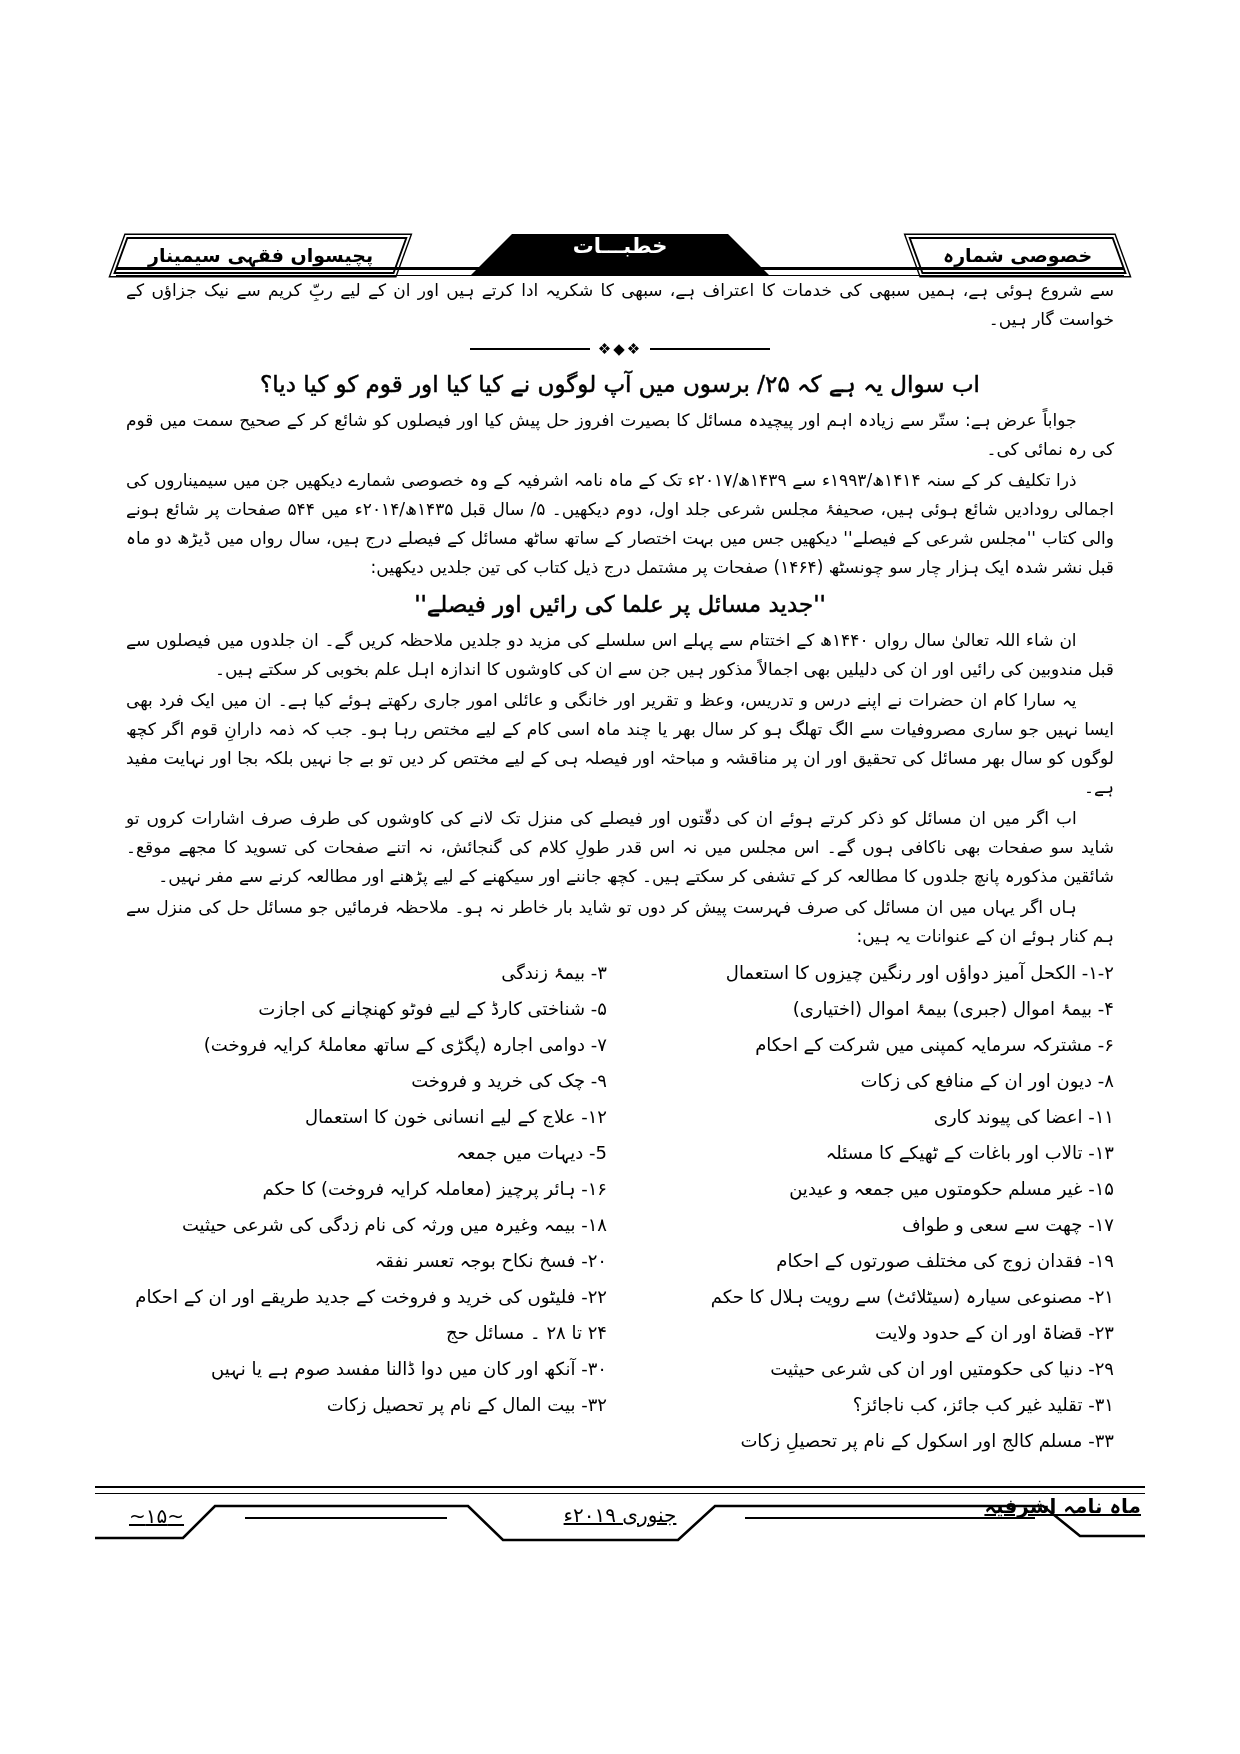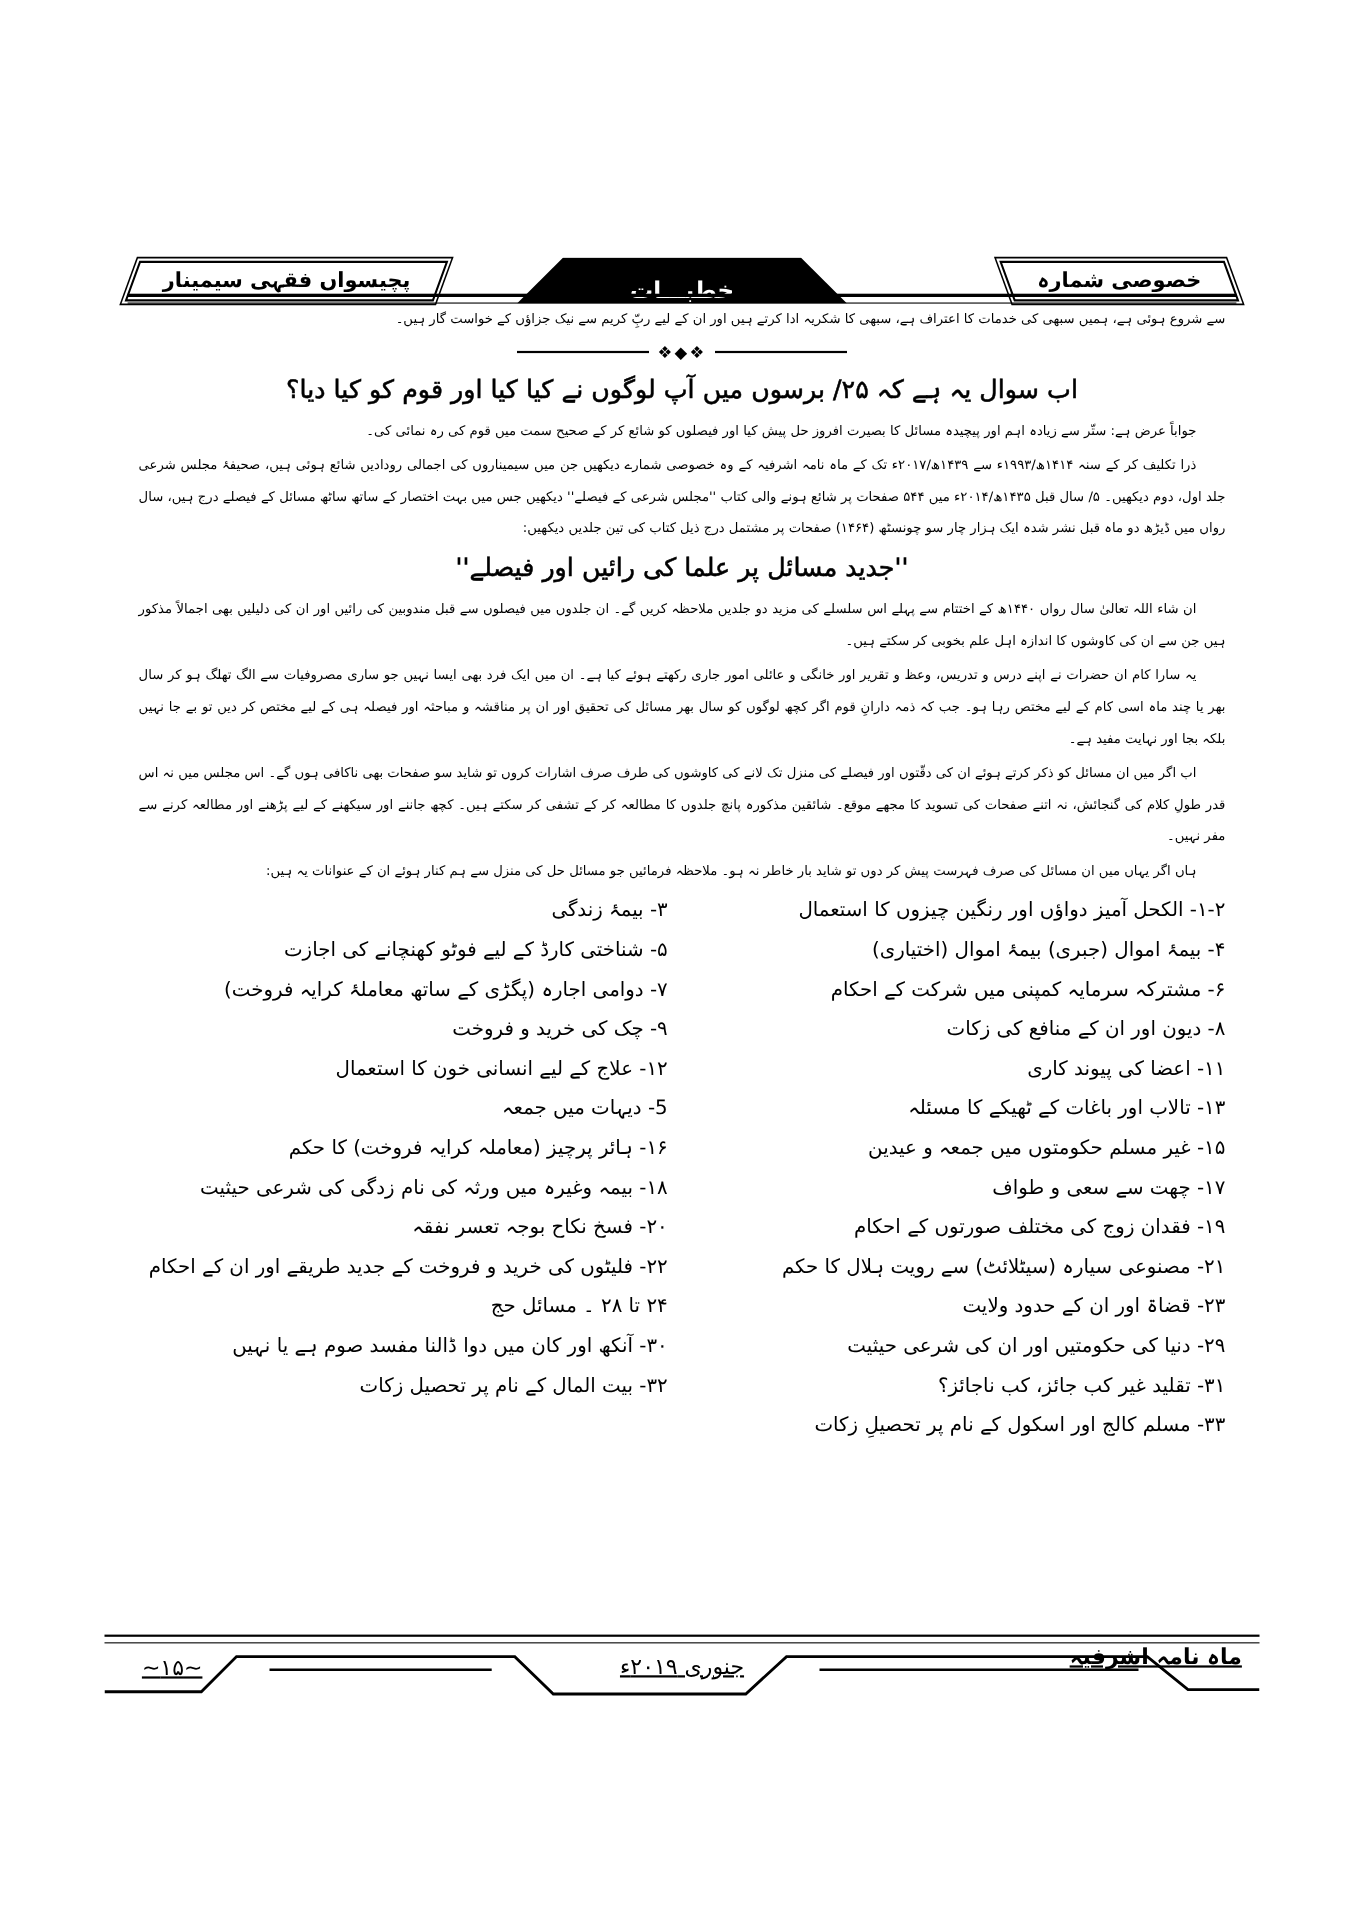--- a/index.html
+++ b/index.html
@@ -29,27 +29,27 @@
   }
   .badge-right{right:-6px;transform:skewX(20deg);}
   .badge-left{left:-6px;transform:skewX(-20deg);}
   .badge .unskew-r{display:inline-block;transform:skewX(-20deg);}
   .badge .unskew-l{display:inline-block;transform:skewX(20deg);}
   .badge-center{
     position:absolute;bottom:0;right:50%;transform:translateX(50%);
     background:#000;color:#fff;
     width:300px;height:42px;
     clip-path:polygon(14% 0,86% 0,100% 100%,0 100%);
-    display:flex;align-items:flex-end;justify-content:center;
+    display:flex;align-items:flex-start;justify-content:center;
     font-weight:bold;font-size:21px;letter-spacing:2px;white-space:nowrap;
   }
 
   
   .para{
-    font-size:12px;line-height:29px;
+    font-size:17px;line-height:29px;
     text-align:justify;text-justify:inter-word;
     margin:0 0 2px 0;
   }
   .para.indent{text-indent:2.2em;}
 
   .divider{display:flex;align-items:center;justify-content:center;height:26px;margin:2px 0;}
   .divider::before,.divider::after{content:"";width:120px;height:2px;background:#000;}
   .divider .orn{padding:0 8px;font-size:15px;letter-spacing:2px;}
 
   .head{
@@ -64,21 +64,21 @@
     font-size:18px;line-height:36px;min-height:36px;
     white-space:nowrap;overflow:hidden;
   }
 
   
   .footer{position:absolute;top:1486px;right:95px;left:95px;}
   .foot-rule{height:5px;border-top:2.5px solid #000;border-bottom:1.5px solid #000;}
   .ribbon{position:relative;height:52px;}
   .ribbon svg{position:absolute;inset:0;width:100%;height:100%;}
   .foot-label{position:absolute;font-size:20px;white-space:nowrap;text-decoration:underline;}
-  .foot-mag{right:16px;top:0px;font-weight:bold;}
+  .foot-mag{right:4px;top:0px;font-weight:bold;}
   .foot-date{right:50%;transform:translateX(50%);top:9px;}
   .foot-page{left:34px;top:10px;}
 </style>
 </head>
 <body>
 
 <div class="page">
   <div class="content">
 
     <div class="masthead">

